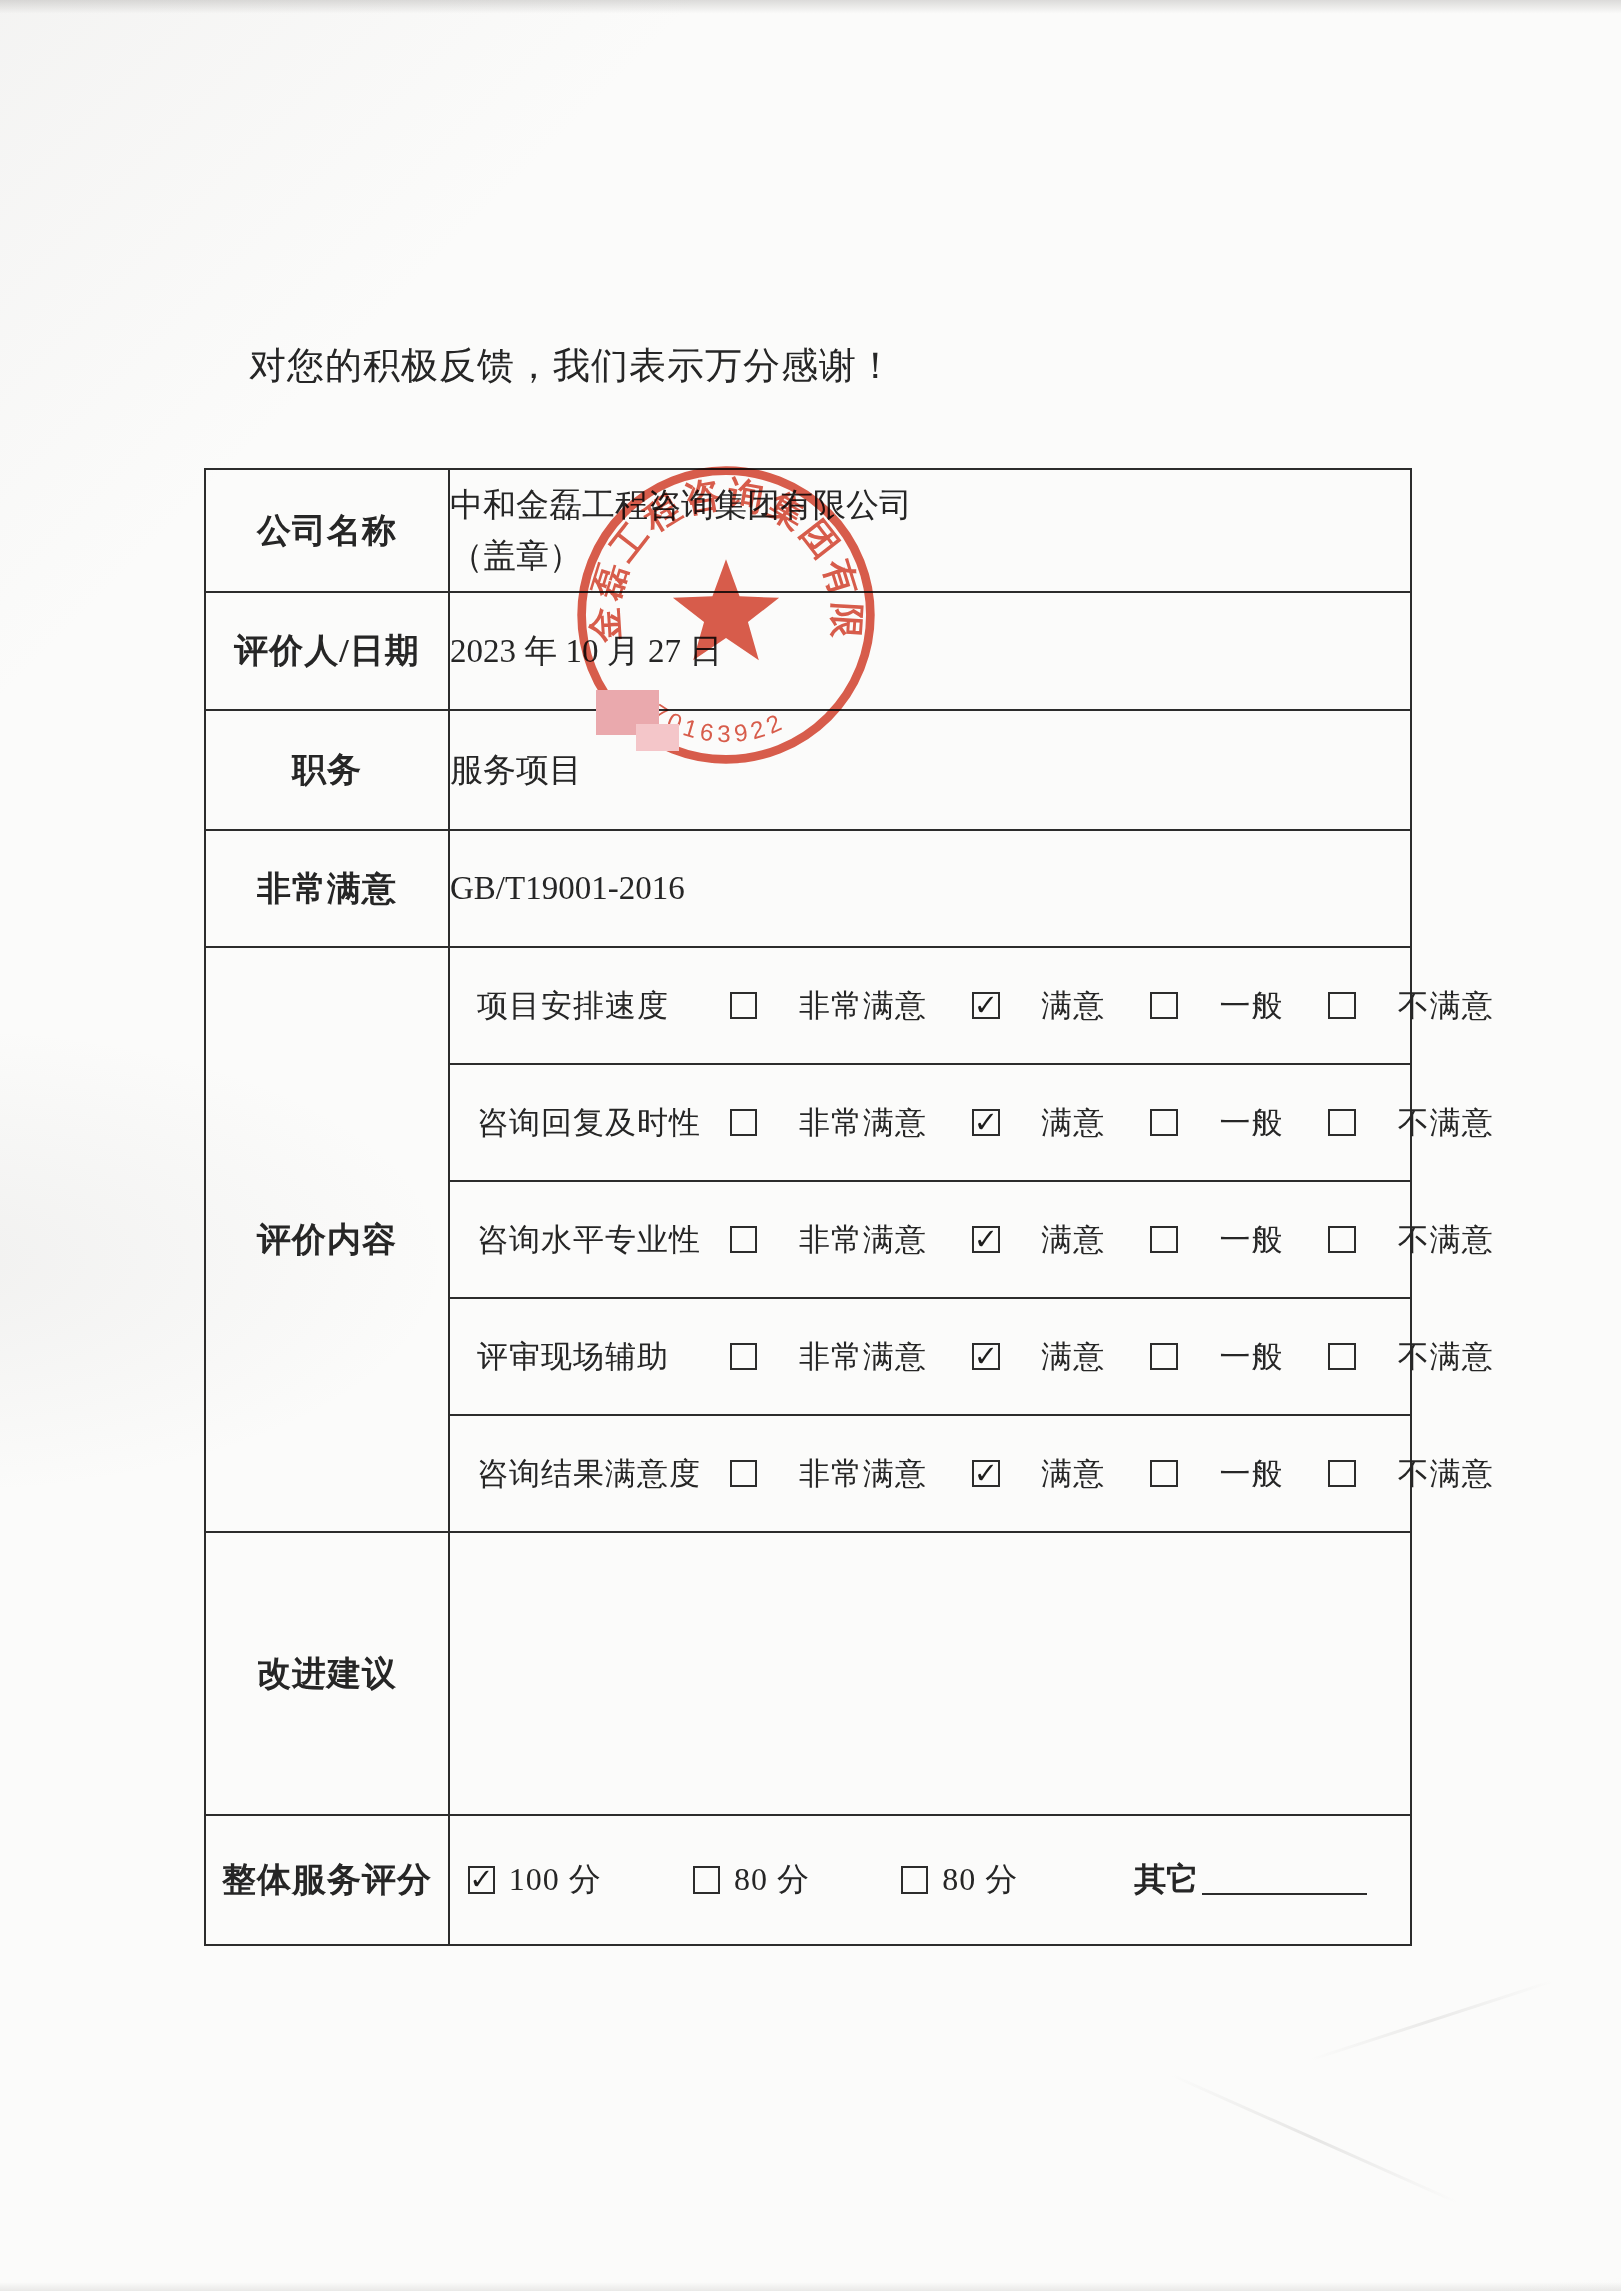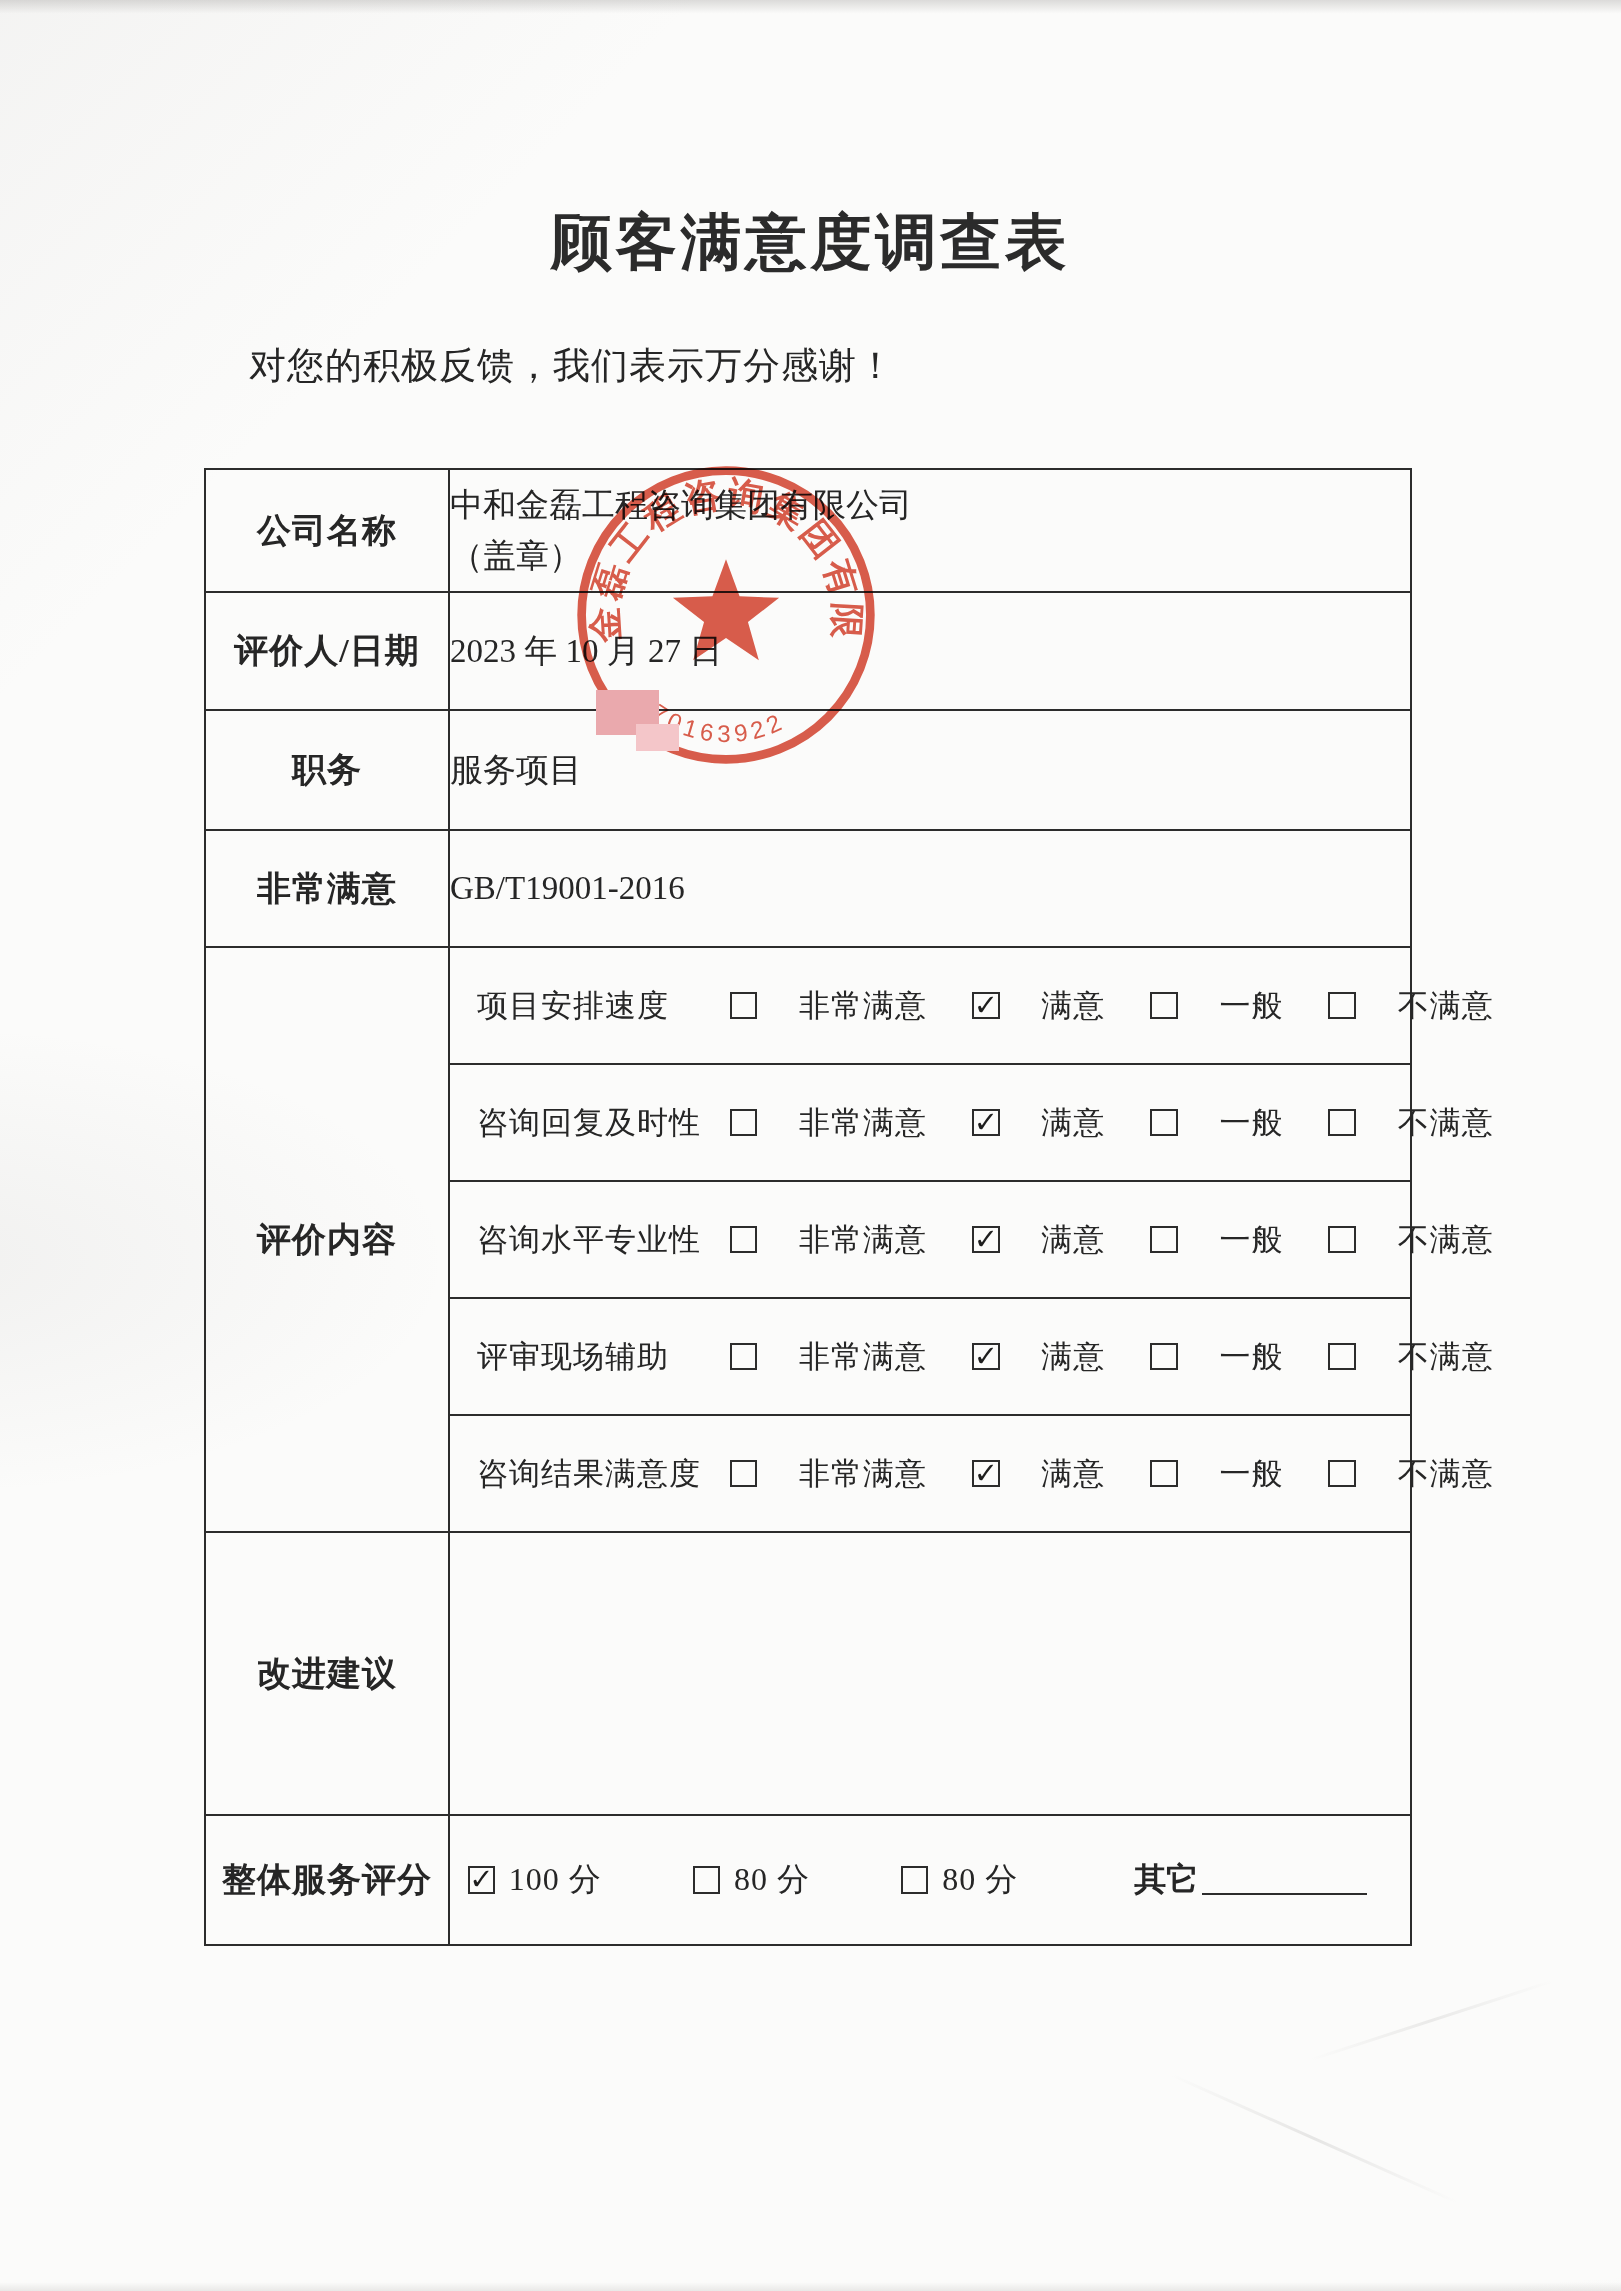--- a/index.html
+++ b/index.html
@@ -72,21 +72,20 @@
   .patch1{position:absolute;left:596px;top:690px;width:63px;height:45px;background:#eaa9ad;}
   .patch2{position:absolute;left:636px;top:724px;width:43px;height:27.4px;background:#f4c6c9;}
 </style>
 </head>
 <body>
 
 <div class="paper">
   <div class="crease1"></div>
   <div class="crease2"></div>
 
-  <div class="title">顾客满意度调查表</div>
   <div class="greeting">对您的积极反馈，我们表示万分感谢！</div>
 
   <table class="survey">
     <colgroup>
         <col class="c1">
         <col>
       </colgroup>
 
     <tbody>
         <tr>

